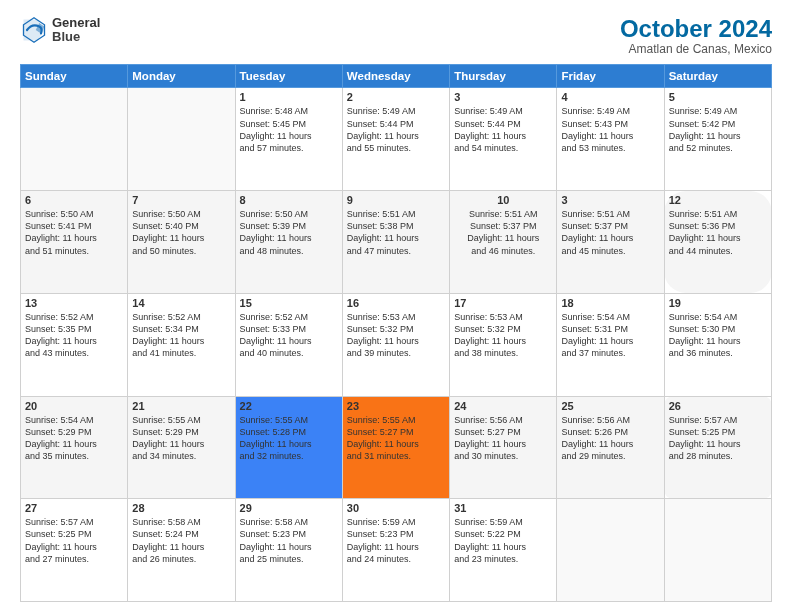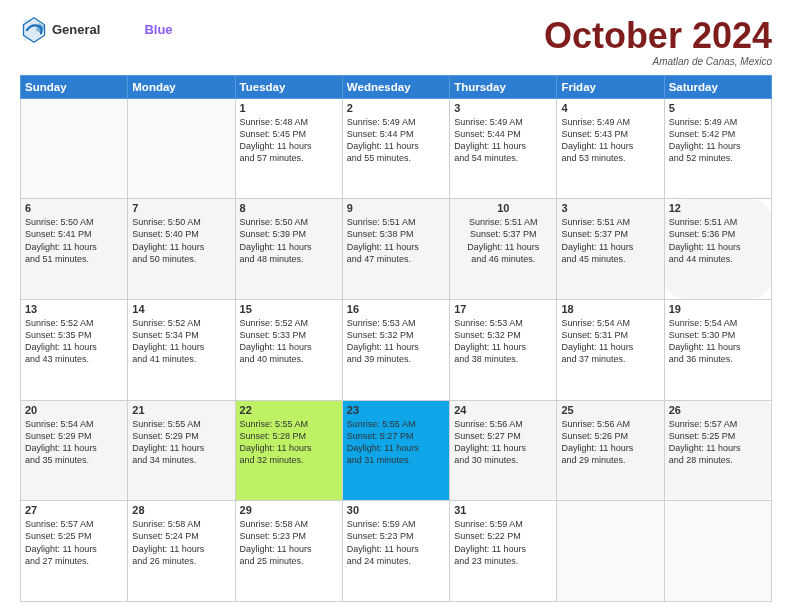--- a/index.html
+++ b/index.html
@@ -23,45 +23,44 @@
       align-items: flex-start;
       margin-bottom: 8px;
     }
     .logo {
       display: flex;
       align-items: center;
       gap: 4px;
     }
     .logo-text {
       display: flex;
+      flex-direction: column;
       font-size: 13px;
       font-weight: bold;
       color: #333;
       line-height: 1.1;
-      gap: 44px;
     }
     .logo-general { color: #333; }
-    .logo-blue { color: #8b5cf6; }
+    .logo-blue { color: #404040; }
     .logo-icon {
       width: 28px;
       height: 28px;
     }
     .title-block {
       text-align: right;
     }
     .month-title {
-      font-size: 36px;
+      font-size: 24px;
       font-weight: bold;
-      color: #7f1d1d;
+      color: #0369a1;
       line-height: 1.1;
     }
     .location {
-      font-size: 10px;
+      font-size: 12px;
       color: #555;
-      font-style: italic;
     }
     .calendar {
       flex: 1;
       border: 1px solid #ccc;
       border-collapse: collapse;
       width: 100%;
       table-layout: fixed;
     }
     .calendar th {
       background-color: #2d7dd2;
@@ -281,28 +280,28 @@
             <span class="cell-line">Daylight: 11 hours</span>
             <span class="cell-line">and 35 minutes.</span>
           </td>
           <td style="background: rgb(245, 245, 245);">
             <span class="day-num">21</span>
             <span class="cell-line">Sunrise: 5:55 AM</span>
             <span class="cell-line">Sunset: 5:29 PM</span>
             <span class="cell-line">Daylight: 11 hours</span>
             <span class="cell-line">and 34 minutes.</span>
           </td>
-          <td style="background: #bef264;">
+          <td style="background: #3b82f6;">
             <span class="day-num">22</span>
             <span class="cell-line">Sunrise: 5:55 AM</span>
             <span class="cell-line">Sunset: 5:28 PM</span>
             <span class="cell-line">Daylight: 11 hours</span>
             <span class="cell-line">and 32 minutes.</span>
           </td>
-          <td style="background: #0ea5e9;">
+          <td style="background: #f97316;">
             <span class="day-num">23</span>
             <span class="cell-line">Sunrise: 5:55 AM</span>
             <span class="cell-line">Sunset: 5:27 PM</span>
             <span class="cell-line">Daylight: 11 hours</span>
             <span class="cell-line">and 31 minutes.</span>
           </td>
           <td style="background: rgb(245, 245, 245);">
             <span class="day-num">24</span>
             <span class="cell-line">Sunrise: 5:56 AM</span>
             <span class="cell-line">Sunset: 5:27 PM</span>

